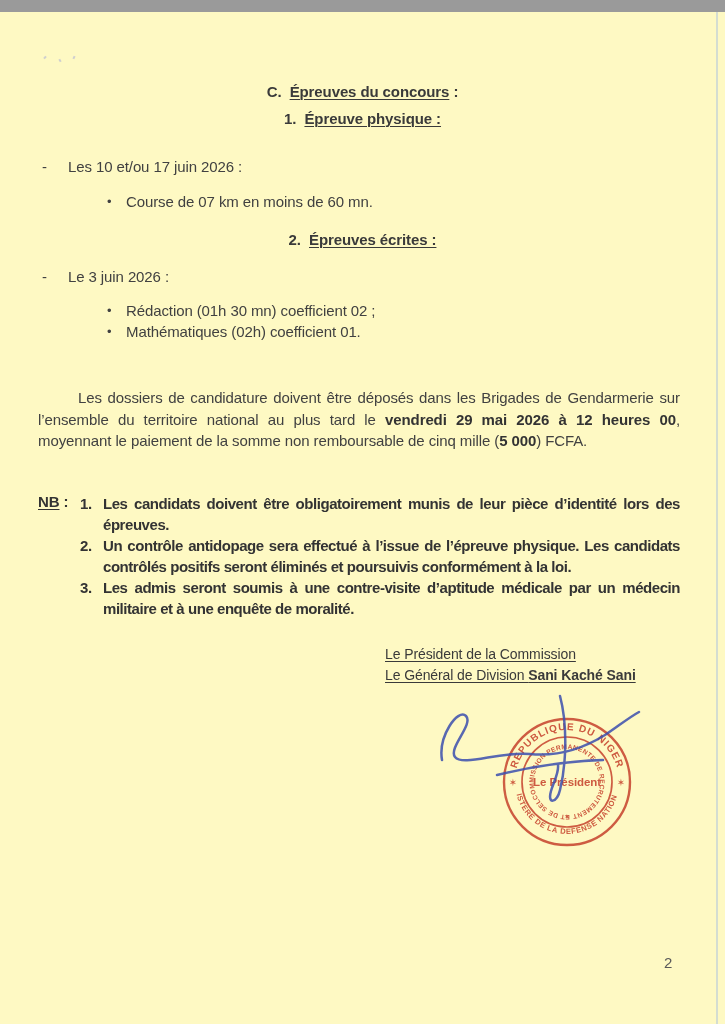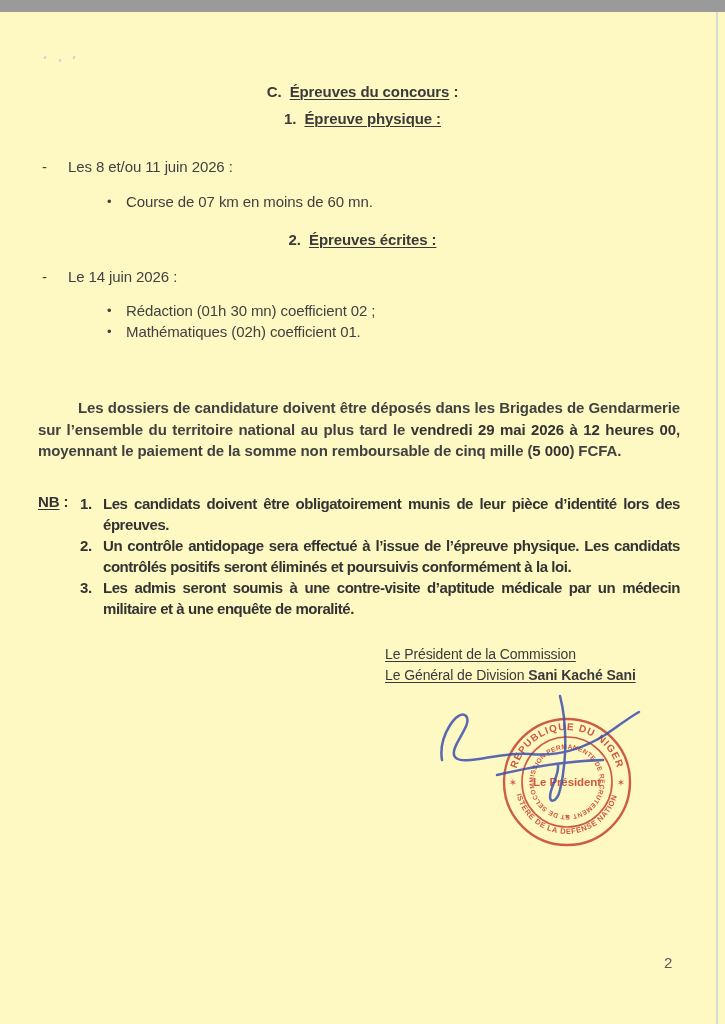--- a/index.html
+++ b/index.html
@@ -46,49 +46,49 @@
     <span class="u">Épreuves du concours</span><span> :</span>
   </div>
 
   <div class="abs heading" style="top:98px; left:0;">
     <span>1.</span>&nbsp;
     <span class="u">Épreuve physique :</span>
   </div>
 
   <div class="abs dash-row" style="top:146px; left:38px;">
     <span class="dash">-</span>
-    <span>Les 8 et/ou 11 juin 2026 :</span>
+    <span>Les 10 et/ou 17 juin 2026 :</span>
   </div>
 
   <div class="abs bullet-row" style="top:181px; left:107px;">
     <span class="bullet">•</span>
     <span>Course de 07 km en moins de 60 mn.</span>
   </div>
 
   <div class="abs heading" style="top:219px; left:0;">
     <span>2.</span>&nbsp;
     <span class="u">Épreuves écrites :</span>
   </div>
 
   <div class="abs dash-row" style="top:256px; left:38px;">
     <span class="dash">-</span>
-    <span>Le 14 juin 2026 :</span>
+    <span>Le 3 juin 2026 :</span>
   </div>
 
   <div class="abs bullet-row" style="top:290px; left:107px;">
     <span class="bullet">•</span>
     <span>Rédaction (01h 30 mn) coefficient 02 ;</span>
   </div>
   <div class="abs bullet-row" style="top:311px; left:107px;">
     <span class="bullet">•</span>
     <span>Mathématiques (02h) coefficient 01.</span>
   </div>
 
 
-  <div class="abs para" style="top:385px; left:38px;font-weight:bold;">
+  <div class="abs para" style="top:375px; left:38px;">
     <span>Les dossiers de candidature doivent être déposés dans les Brigades de Gendarmerie sur l’ensemble du territoire national au plus tard le </span><b>vendredi 29 mai 2026 à 12 heures 00</b><span>, moyennant le paiement de la somme non remboursable de cinq mille (</span><b>5 000</b><span>) FCFA.</span>
   </div>
 
   <div class="abs nb-label" style="top:481px; left:38px;">
     <span class="u">NB</span><span> :</span>
   </div>
   <div class="abs nb-list" style="top:481px; left:80px;">
     <div class="nb-item">
       <span class="num">1.</span>
       <span class="txt">Les candidats doivent être obligatoirement munis de leur pièce d’identité lors des épreuves.</span>

